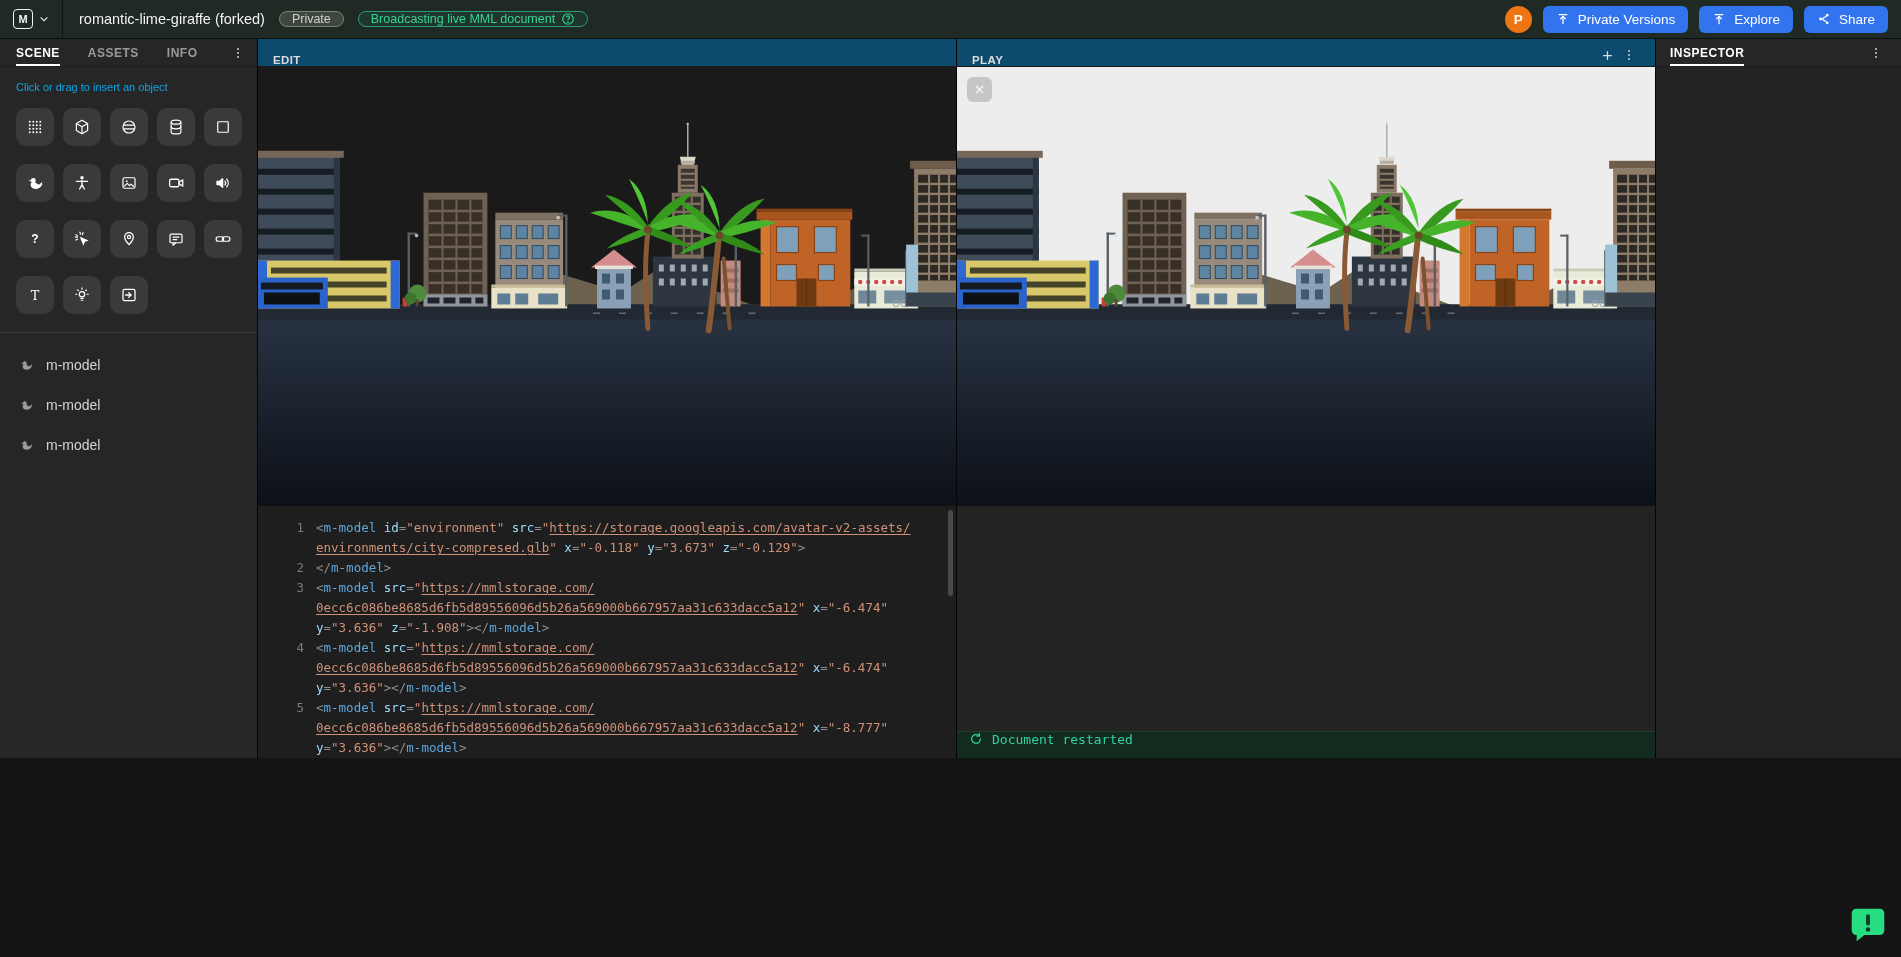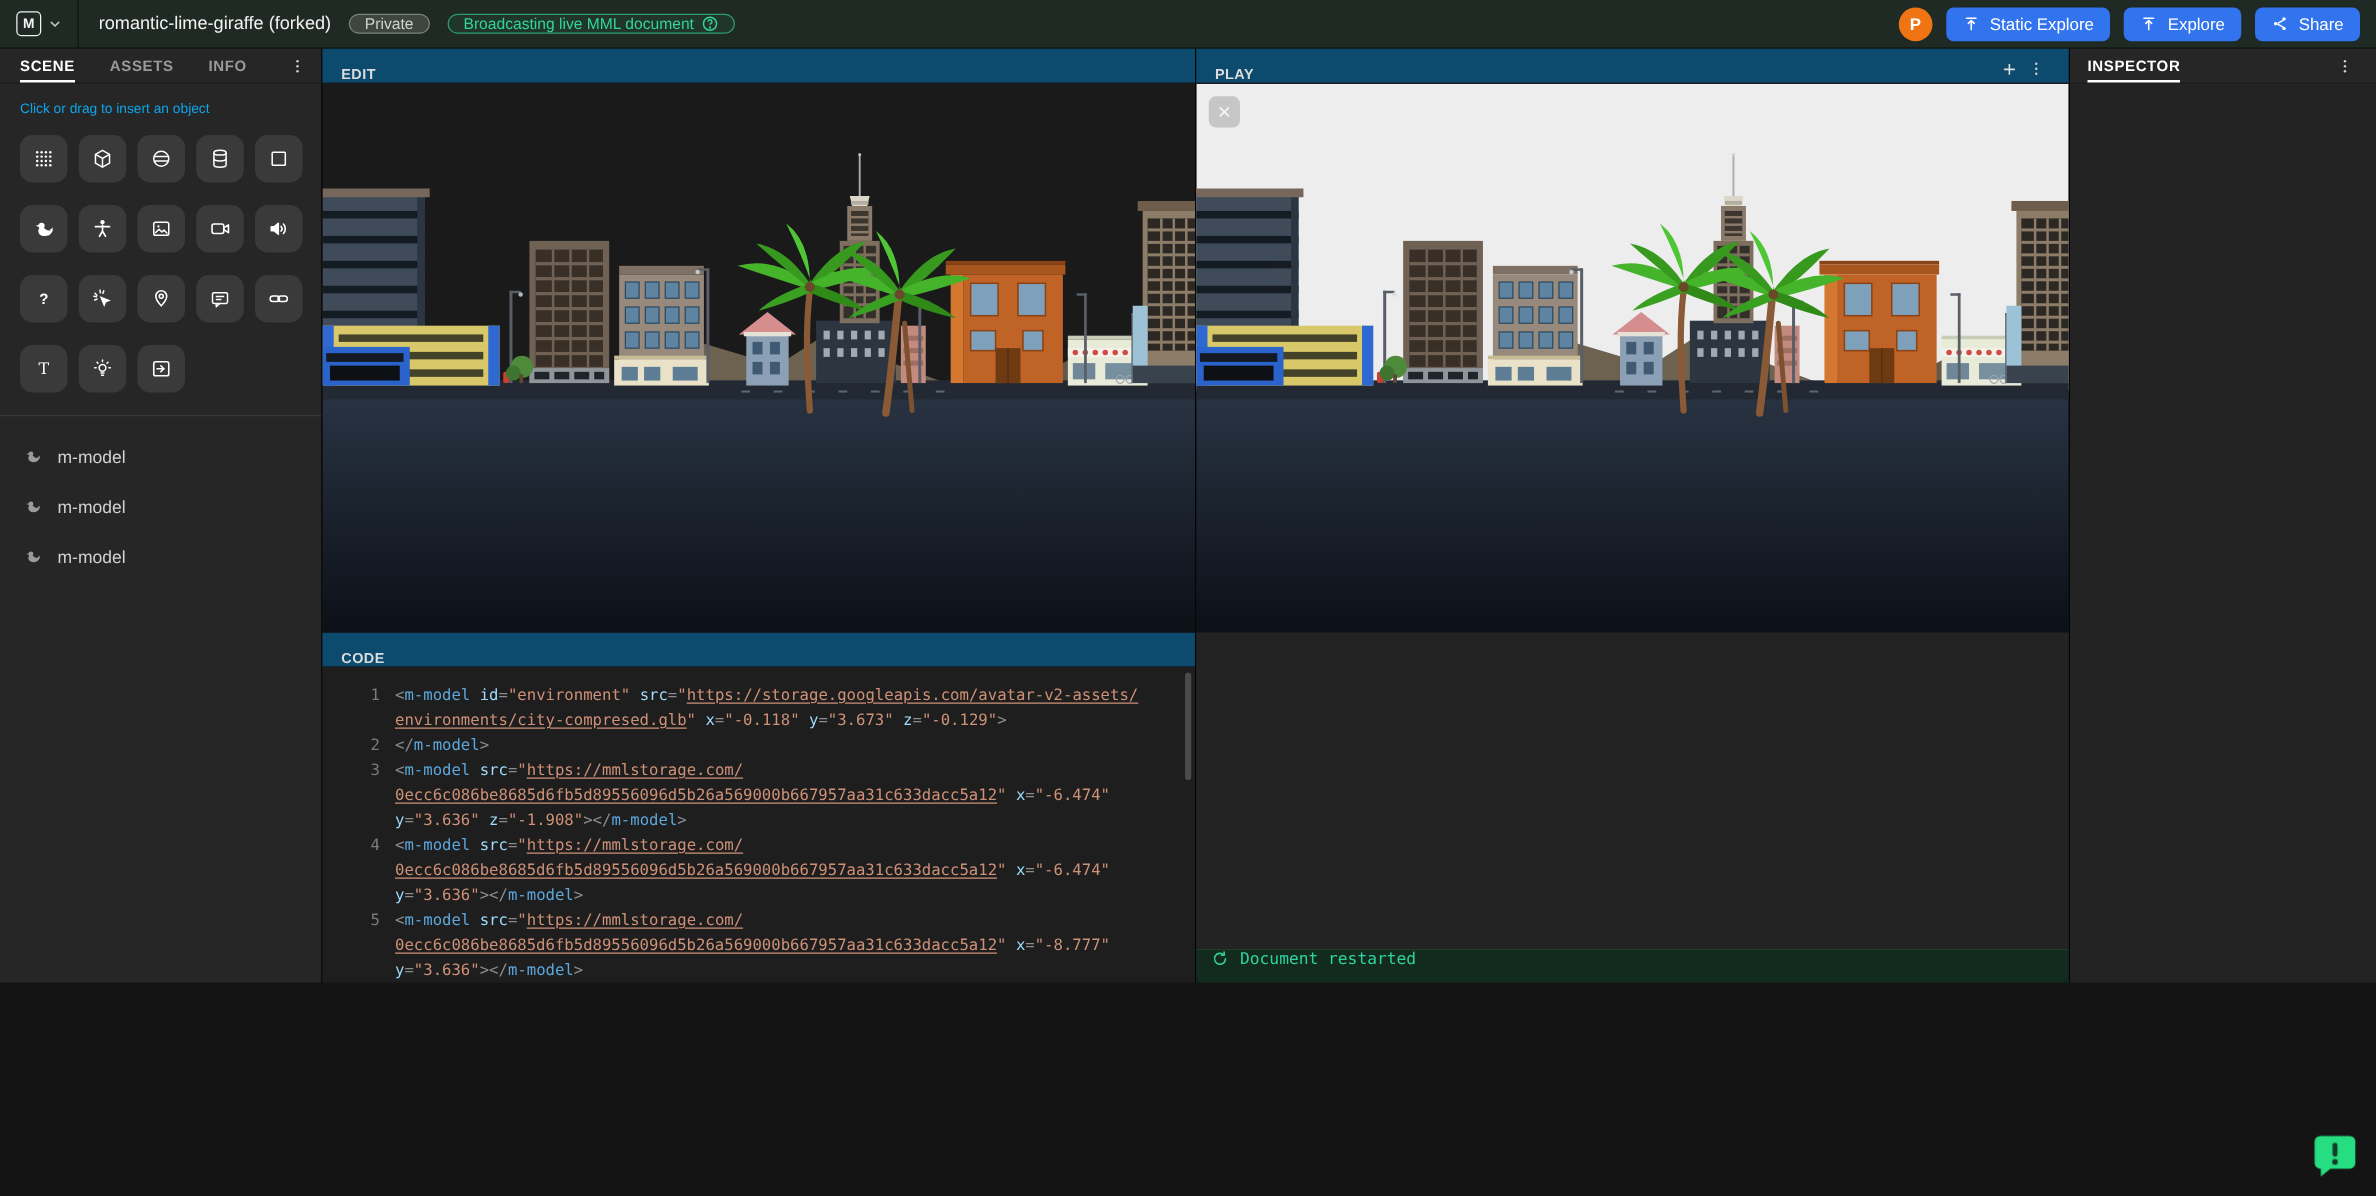--- a/index.html
+++ b/index.html
@@ -372,21 +372,21 @@
   <div class="tb-right">
     <div class="avatar">
         <span>P</span>
       </div>
     <button class="tb-btn">
       <svg width="14" height="14" viewBox="0 0 24 24" fill="none" stroke="#fff" stroke-width="2.2" stroke-linecap="round" stroke-linejoin="round">
           <path d="M5.5 4.5h13"></path>
           <path d="M12 20V8"></path>
           <path d="M8 11.5L12 7.5l4 4"></path>
         </svg>
-      <span>Static Explore</span>
+      <span>Private Versions</span>
     </button>
     <button class="tb-btn">
       <svg width="14" height="14" viewBox="0 0 24 24" fill="none" stroke="#fff" stroke-width="2.2" stroke-linecap="round" stroke-linejoin="round">
           <path d="M5.5 4.5h13"></path>
           <path d="M12 20V8"></path>
           <path d="M8 11.5L12 7.5l4 4"></path>
         </svg>
       <span>Explore</span>
     </button>
     <button class="tb-btn">
@@ -592,23 +592,20 @@
   </aside>
 
   <section class="col">
     <div class="panel-head">
       <span>EDIT</span>
     </div>
     <div class="viewport">
       <svg class="scene scene-edit" viewBox="0 0 700 440" preserveAspectRatio="none">
           <use href="#city"></use>
         </svg>
-    </div>
-    <div class="panel-head">
-      <span>CODE</span>
     </div>
     <div class="code-body">
       <div>
           <div class="cl">
             <span class="ln">1</span>
             <div class="ct"><span class="tk-p">&lt;</span><span class="tk-tag">m-model</span> <span class="tk-attr">id</span><span class="tk-p">=</span><span class="tk-str">"environment"</span> <span class="tk-attr">src</span><span class="tk-p">=</span><span class="tk-str">"</span><span class="tk-url">https://storage.googleapis.com/avatar-v2-assets/</span><wbr><span class="tk-url">environments/city-compresed.glb</span><span class="tk-str">"</span> <span class="tk-attr">x</span><span class="tk-p">=</span><span class="tk-str">"-0.118"</span> <span class="tk-attr">y</span><span class="tk-p">=</span><span class="tk-str">"3.673"</span> <span class="tk-attr">z</span><span class="tk-p">=</span><span class="tk-str">"-0.129"</span><span class="tk-p">&gt;</span></div>
           </div>
           <div class="cl">
             <span class="ln">2</span>
             <div class="ct"><span class="tk-p">&lt;/</span><span class="tk-tag">m-model</span><span class="tk-p">&gt;</span></div>

